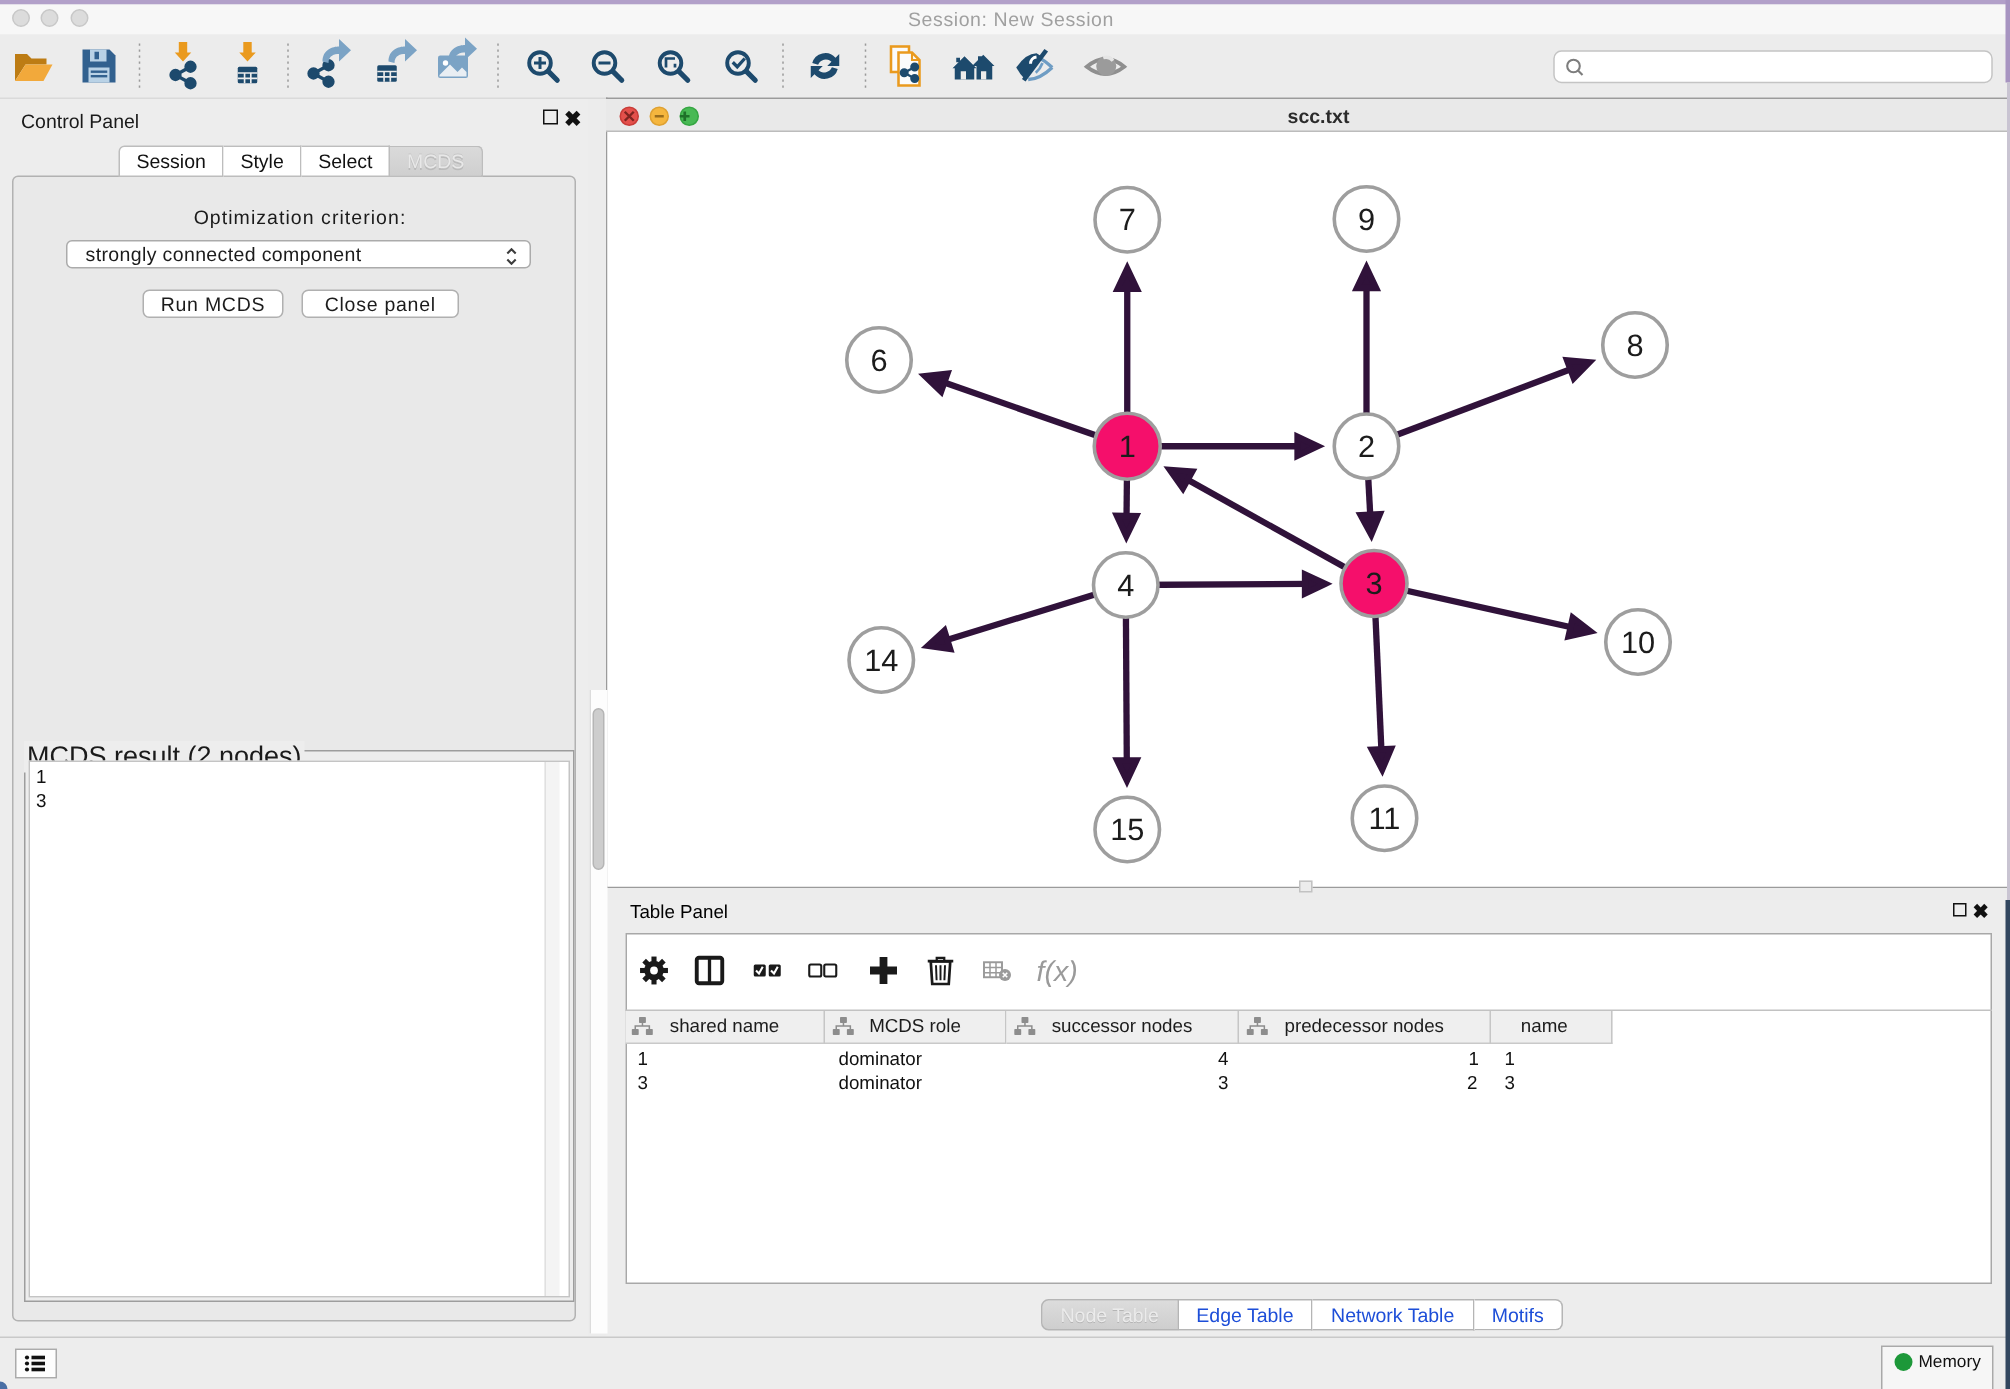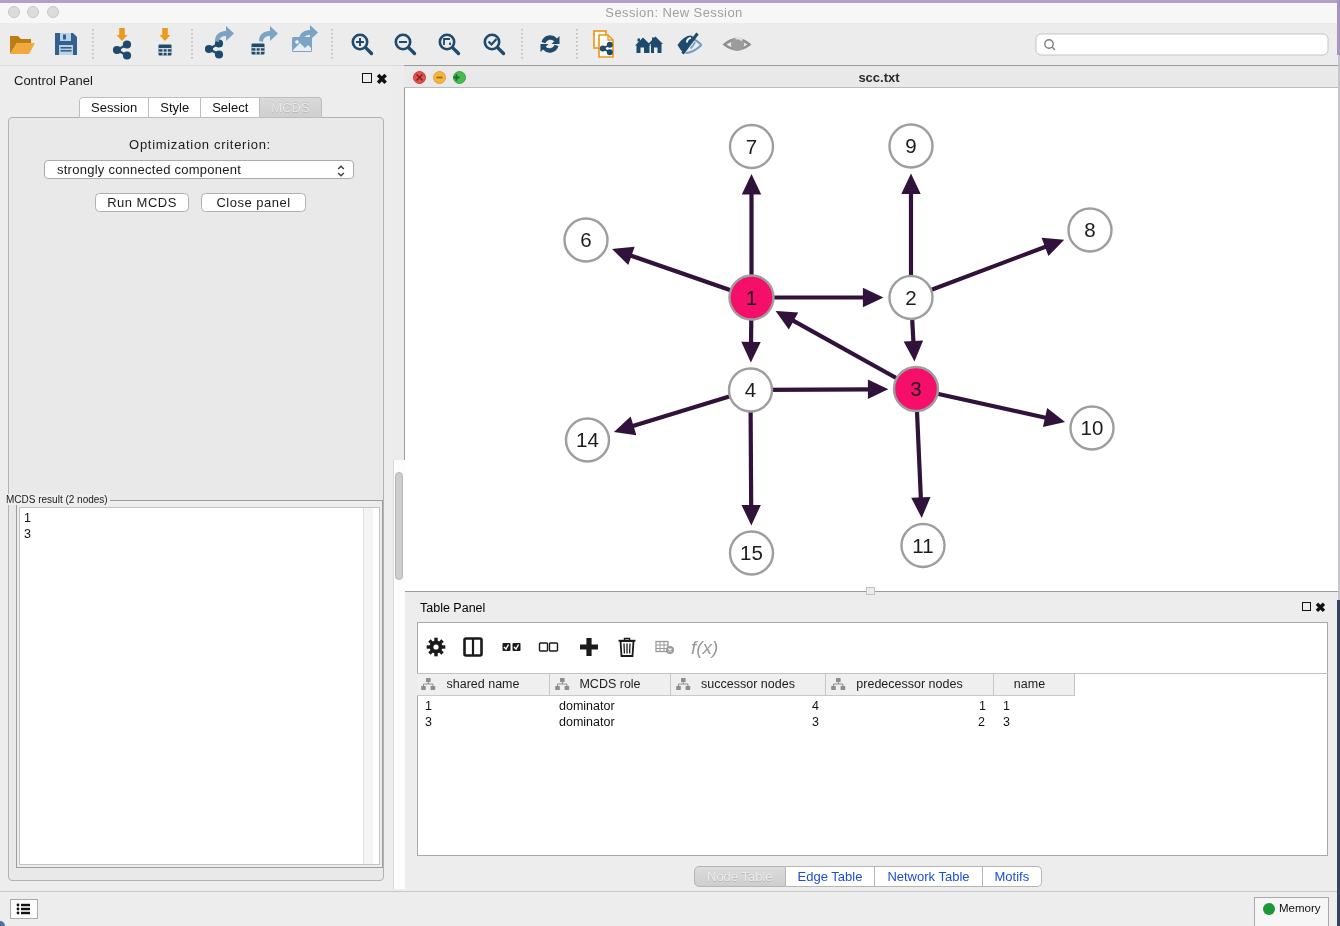--- a/index.html
+++ b/index.html
@@ -18,21 +18,21 @@
 .hdrbtn { position:absolute; font-size:12px; color:#111; }
 #tabbox { left:8px; top:117px; width:376px; height:764px; border:1px solid #b2b2b2; border-radius:4px; background:#e9e9e9; }
 #tabs { left:79px; top:97px; height:21px; display:flex; font-size:13px; }
 #tabs .tab { border:1px solid #bdbdbd; border-left:none; background:#fff; color:#111; padding:0 11px; line-height:19px; height:21px; }
 #tabs .tab.first { border-left:1px solid #bdbdbd; border-radius:4px 0 0 0; }
 #tabs .tab.sel { background:linear-gradient(#dadada,#cfcfcf); color:#ffffff; text-shadow:0 1px 0 #bbb, 0 -1px 0 #c6c6c6; color:#e8e8e8; border-radius:0 4px 0 0; }
 #optlabel { left:12px; top:137px; width:376px; text-align:center; font-size:13px; color:#1b1b1b; letter-spacing:0.7px; }
 #selectbox { left:44px; top:160px; width:310px; height:19px; background:#fff; border:1px solid #ababab; border-radius:4px; font-size:13px; color:#1b1b1b; line-height:17px; padding-left:12px; letter-spacing:0.25px; }
 .btn { position:absolute; top:193px; height:19px; background:#fff; border:1px solid #b0b0b0; border-radius:4.5px; font-size:13px; color:#1b1b1b; text-align:center; line-height:17px; letter-spacing:0.5px; }
 #grpbox { left:16px; top:500px; width:367px; height:368px; border:1px solid #9d9d9d; background:#ededed; }
-#grplegend { left:4px; top:494px; background:#ededed; font-size:10px; color:#1a1a1a; padding:0 2px; }
+#grplegend { left:16px; top:494px; background:#ededed; font-size:18px; color:#1a1a1a; padding:0 2px; }
 #grptext { left:19px; top:507px; width:361px; height:358px; background:#fff; border:1px solid #c4c4c4; font-size:12.5px; color:#111; padding:2px 0 0 4px; line-height:16px; }
 #grpscroll { left:363px; top:508px; width:10px; height:356px; background:#f4f4f4; border-left:1px solid #e0e0e0; }
 
 #netwin { left:404px; top:65px; width:936px; height:527px; border:1px solid #9b9b9b; border-right:none; background:#fff; }
 #nettitle { left:404px; top:66px; width:936px; height:22px; background:#e9e9e9; border-bottom:1px solid #bcbcbc; }
 .light { position:absolute; top:5px; width:13px; height:13px; border-radius:50%; }
 #netname { left:404px; top:70px; width:950px; text-align:center; font-size:13px; font-weight:600; color:#2b2b2b; }
 #canvas { left:405px; top:88px; width:935px; height:503px; background:#fff; }
 
 #tpanel { left:404px; top:600px; width:936px; height:291px; background:#ededed; }

